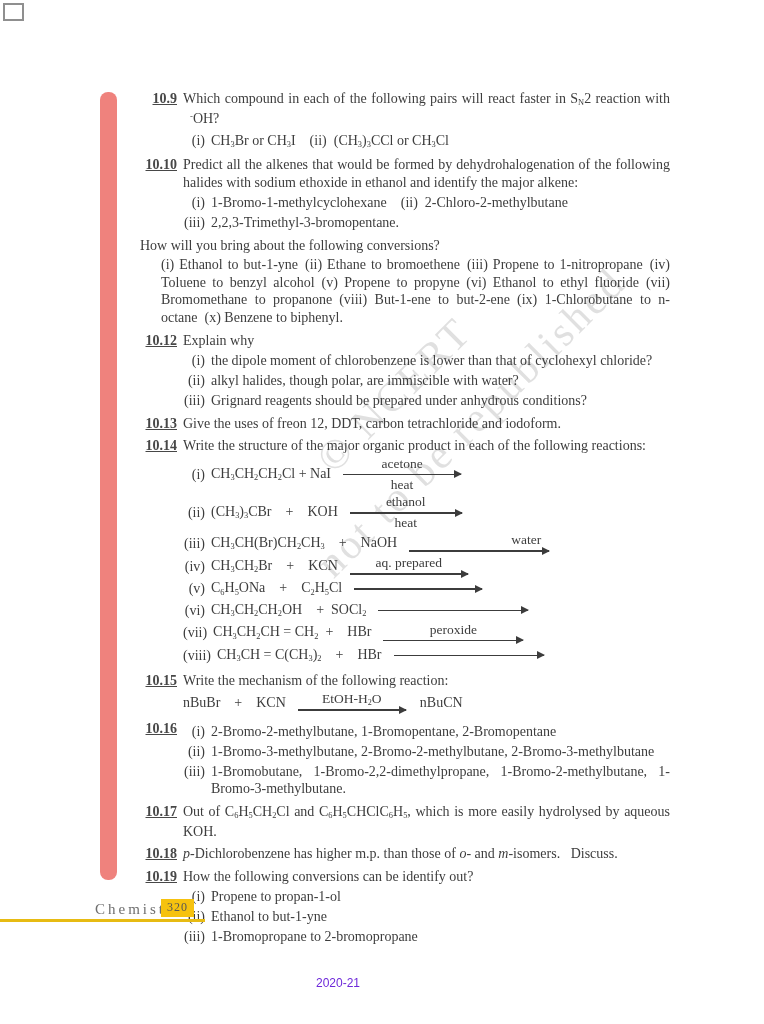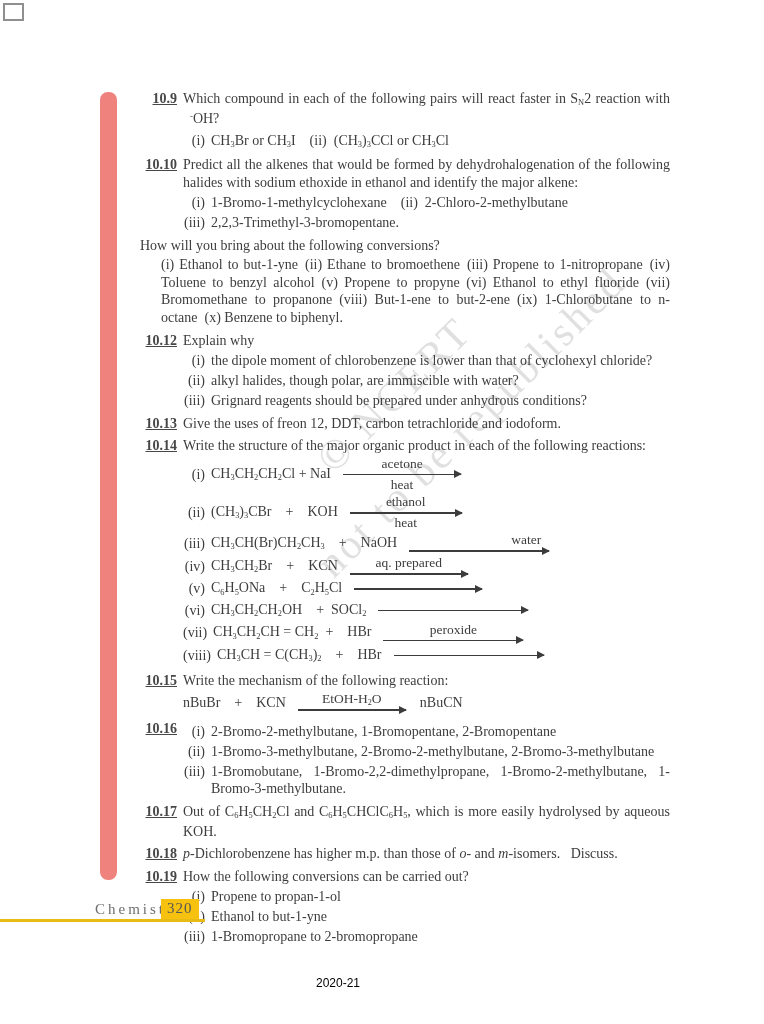--- a/index.html
+++ b/index.html
@@ -70,26 +70,26 @@
   sub { font-size:0.6em; vertical-align:baseline; position:relative; top:0.28em; }
   sup { font-size:0.62em; vertical-align:baseline; position:relative; top:-0.38em; }
   .footer { position:absolute; left:0; top:901px; width:764px; height:24px; z-index:2; }
   .footer-rule { position:absolute; left:0; top:18px; width:205px; height:2.5px; }
   .footer-subject {
     position:absolute; left:95px; top:0; font-size:15px; letter-spacing:3px;
     color:#6e6e6e;
   }
   .footer-pagebox {
     position:absolute; left:161px; top:-2px; padding:1px 6px 2px 6px;
-    font-size:15px; color:#565656; letter-spacing:1px;
+    font-size:12px; color:#565656; letter-spacing:1px;
   }
   .year-label {
     position:absolute; left:0; top:976px; width:676px; text-align:center;
     font-family:"Liberation Sans","DejaVu Sans",sans-serif;
-    font-size:12px; color:#000000; z-index:2;
+    font-size:12px; color:#6d28d9; z-index:2;
   }
 </style>
 </head>
 <body>
 
 <div class="corner-box"></div>
 <div class="accent-bar" style="background: rgb(239, 130, 125);"></div>
 
 <div class="watermark" style="color: rgb(199, 199, 199);">
   <span class="wm1">© NCERT</span>
@@ -300,21 +300,21 @@
   <div class="q">
     <div class="qnum">10.18</div>
     <div class="qbody">
         <p class="para"><i>p</i>-Dichlorobenzene has higher m.p. than those of <i>o</i>- and <i>m</i>-isomers.  Discuss.</p>
       </div>
   </div>
 
   <div class="q">
     <div class="qnum">10.19</div>
     <div class="qbody">
-        <p class="para">How the following conversions can be carried out?</p>
+        <p class="para">How the following conversions can be identify out?</p>
   <div class="item">
     <div class="ilabel">(i)</div>
     <div class="itext">Propene to propan-1-ol</div>
   </div>
 
   <div class="item">
     <div class="ilabel">(ii)</div>
     <div class="itext">Ethanol to but-1-yne</div>
   </div>
 

